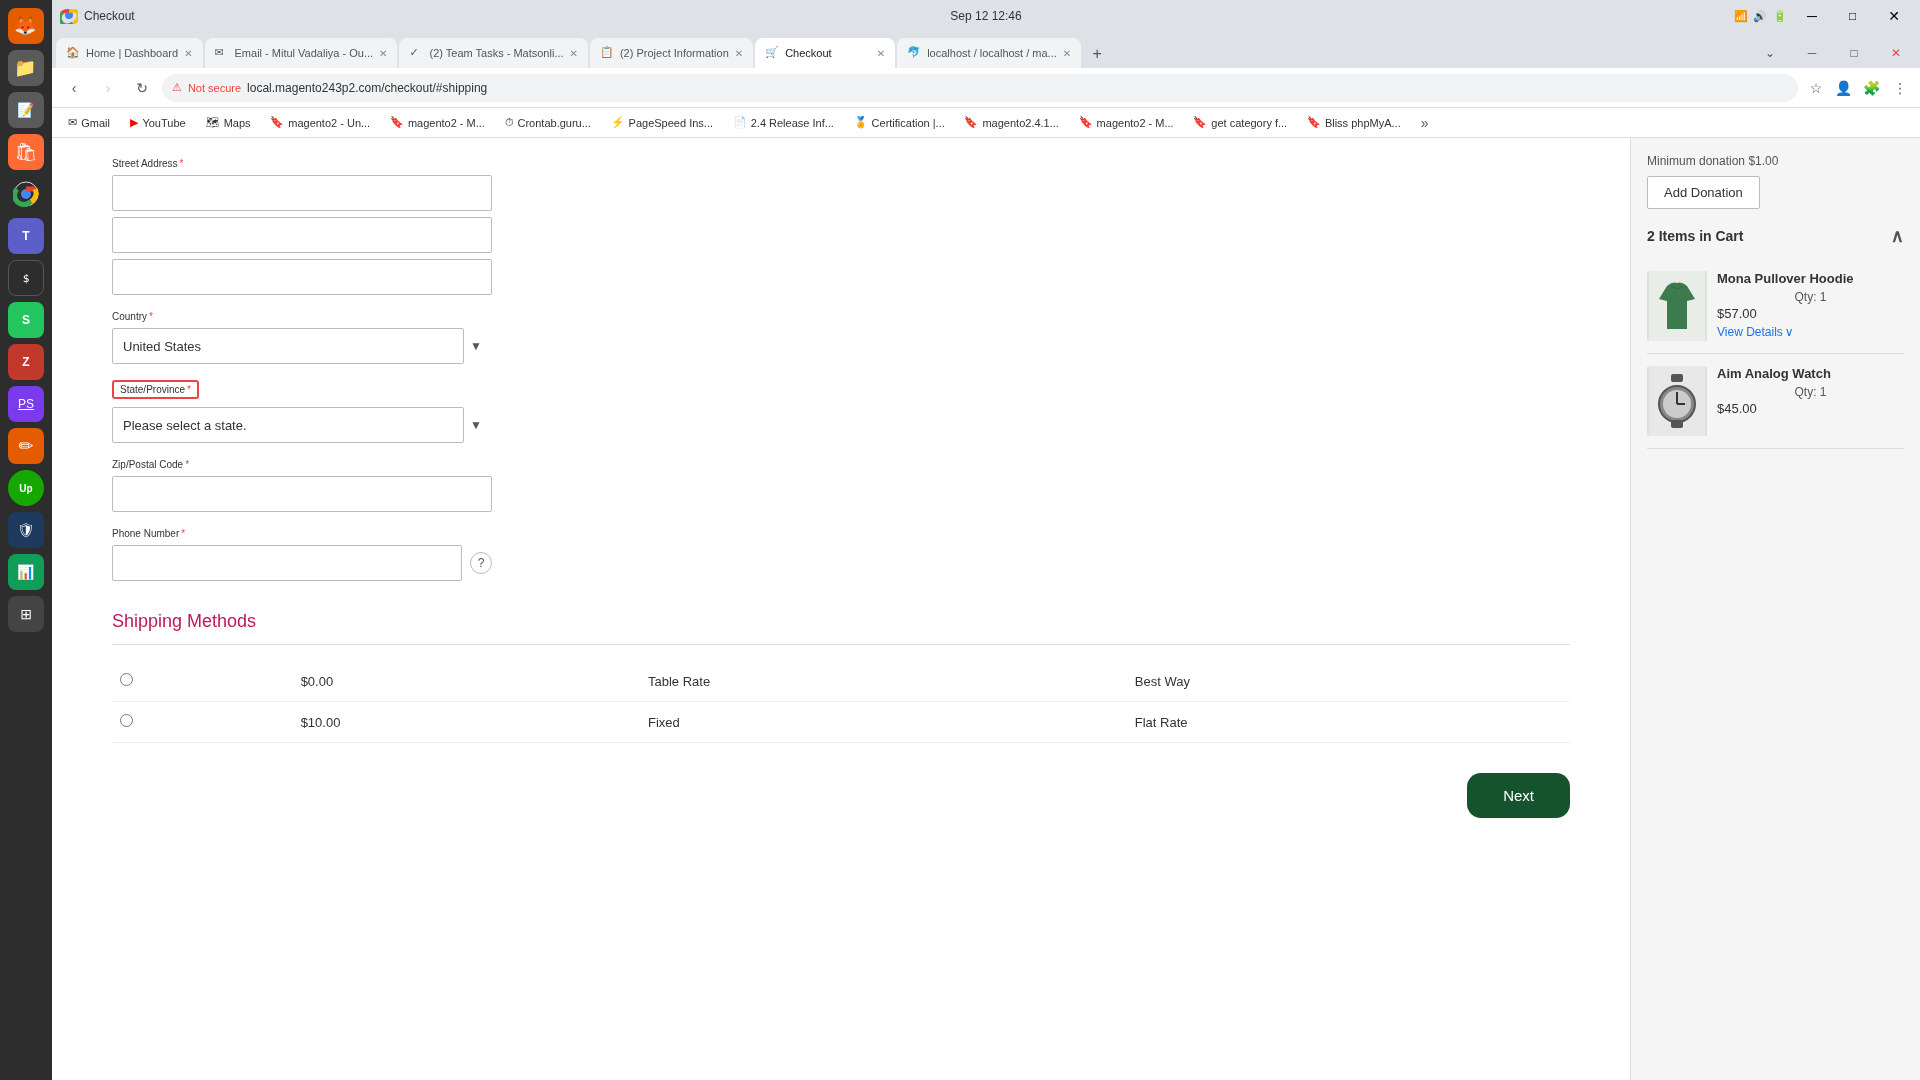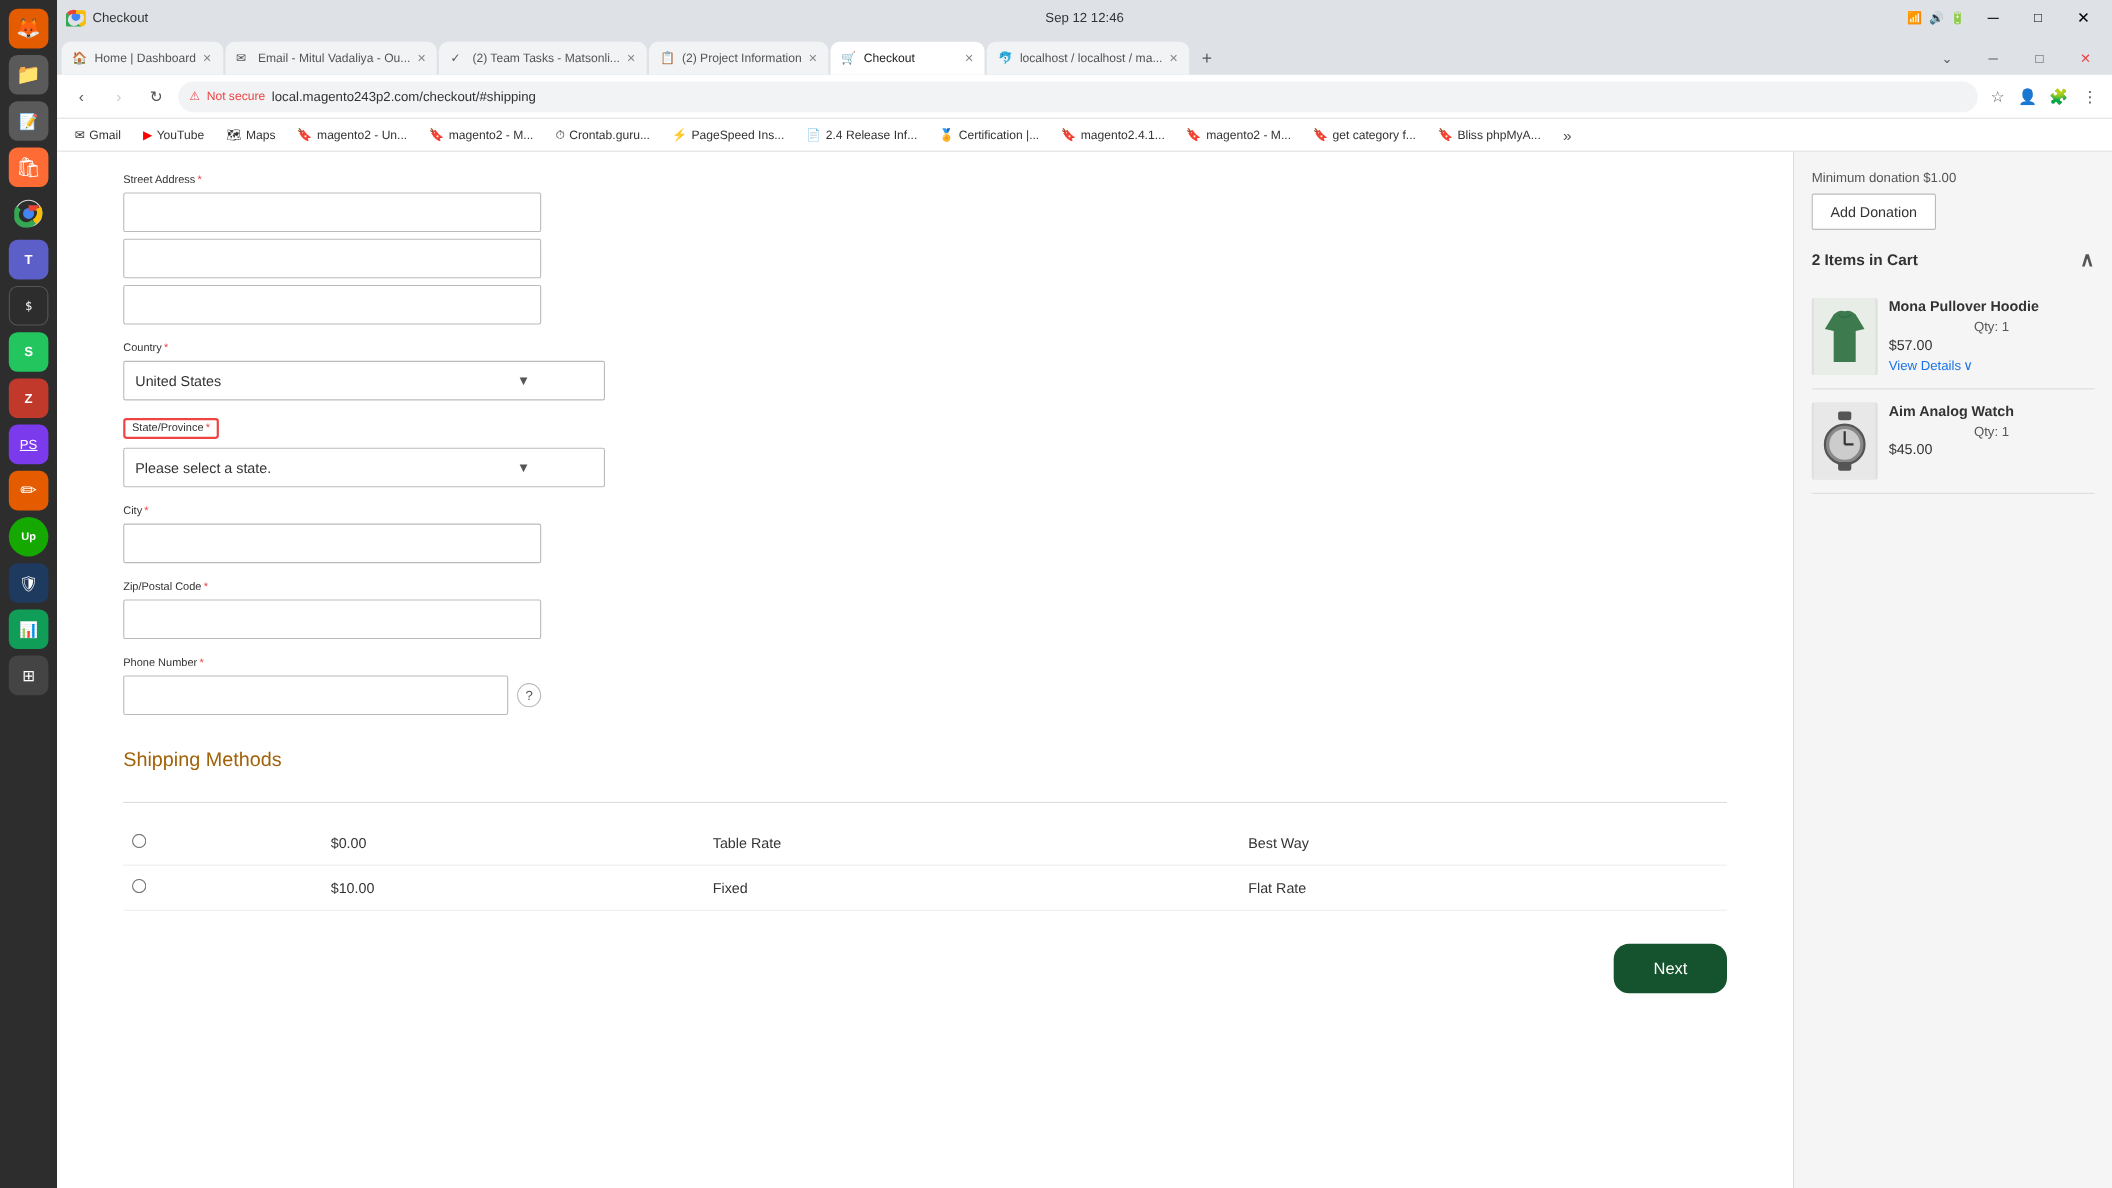--- a/index.html
+++ b/index.html
@@ -199,21 +199,21 @@
       border: 1px solid #bbb;
       border-radius: 2px;
       padding: 0 10px;
       font-size: 13px;
       color: #333;
       background: white;
       display: block;
     }
 
     .form-select {
-      width: 438px;
+      width: 352px;
       height: 36px;
       border: 1px solid #bbb;
       border-radius: 2px;
       padding: 0 10px;
       font-size: 13px;
       color: #333;
       background: white;
       appearance: none;
       -webkit-appearance: none;
       cursor: pointer;
@@ -266,24 +266,24 @@
       font-size: 12px;
       color: #555;
       cursor: pointer;
     }
 
     
     .shipping-methods { margin-top: 30px; }
     .shipping-title {
       font-size: 18px;
       font-weight: normal;
-      color: #a16207;
+      color: #be185d;
       margin-bottom: 16px;
       border-bottom: 1px solid #ddd;
-      padding-bottom: 28px;
+      padding-bottom: 12px;
     }
     .shipping-table {
       width: 100%;
       border-collapse: collapse;
     }
     .shipping-row td {
       padding: 12px 8px;
       border-bottom: 1px solid #eee;
       font-size: 13px;
       color: #333;
@@ -565,26 +565,20 @@
           </label>
         </div>
         <div class="select-wrapper">
           <select class="form-select">
             <option value="">Please select a state.</option>
           </select>
           <span class="select-arrow">▼</span>
         </div>
       </div>
 
-      <div class="form-group">
-        <label class="form-label">
-          <span>City</span><span class="required">*</span>
-        </label>
-        <input class="form-input" type="text" style="">
-      </div>
 
       <div class="form-group">
         <label class="form-label">
           <span>Zip/Postal Code</span><span class="required">*</span>
         </label>
         <input class="form-input" type="text" style="">
       </div>
 
       <div class="form-group">
         <label class="form-label">

